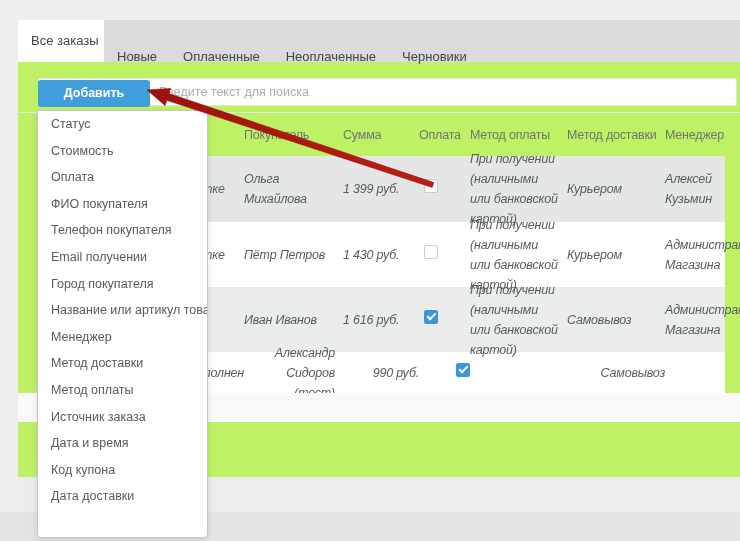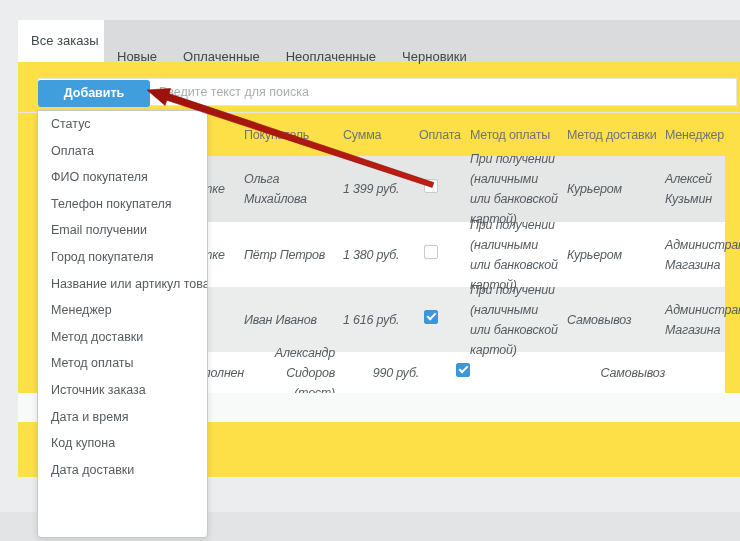--- a/index.html
+++ b/index.html
@@ -2,21 +2,21 @@
 <html><head>
 <meta charset="utf-8">
 <style>
   html,body{margin:0;padding:0;}
   .screen{position:relative;width:740px;height:541px;overflow:hidden;
           background:#ecedee;font-family:"Liberation Sans",sans-serif;
           -webkit-font-smoothing:antialiased;}
   
   .bottom-strip{position:absolute;left:0;top:512px;width:740px;height:29px;background:#e2e4e6;}
   
-  .card{position:absolute;left:18px;top:20px;width:722px;height:457px;background:#fde047;}
+  .card{position:absolute;left:18px;top:20px;width:722px;height:457px;background:#bef264;}
   
   .tabbar{position:absolute;left:0;top:0;width:722px;height:42px;background:#d9dbdc;display:flex;}
   .tab{height:42px;line-height:42px;padding:16px 13px;font-size:13px;color:#40474c;white-space:nowrap;cursor:pointer;}
   .tab.active{background:#fff;width:60px;padding:0 13px;text-align:center;}
   
   .search-input{position:absolute;left:20px;top:58px;width:699px;height:28px;box-sizing:border-box;
     border:1px solid #e1e4e5;background:#fff;padding:0 8px 0 120px;font-size:12.5px;color:#555;
     font-family:"Liberation Sans",sans-serif;outline:none;}
   .search-input::placeholder{color:#a9adb0;opacity:1;}
   .add-filter-btn{position:absolute;left:20px;top:60px;width:112px;height:27px;background:#3f9edb;
@@ -104,21 +104,21 @@
           <div class="col-paid cell"><span class="cb"></span></div>
           <div class="col-pay cell">При получении (наличными или банковской картой)</div>
           <div class="col-del cell">Курьером</div>
           <div class="col-mgr cell">Алексей Кузьмин</div>
         </div>
 
         <div class="trow r2">
           <div class="col-spacer"></div>
           <div class="col-status cell">В обработке</div>
           <div class="col-buyer cell">Пётр Петров</div>
-          <div class="col-sum cell">1 380 руб.</div>
+          <div class="col-sum cell">1 430 руб.</div>
           <div class="col-paid cell"><span class="cb"></span></div>
           <div class="col-pay cell">При получении (наличными или банковской картой)</div>
           <div class="col-del cell">Курьером</div>
           <div class="col-mgr cell">Администратор Магазина</div>
         </div>
 
         <div class="trow r3">
           <div class="col-spacer"></div>
           <div class="col-status cell">Выполнен</div>
           <div class="col-buyer cell">Иван Иванов</div>
@@ -140,20 +140,21 @@
           <div class="col-mgr cell"></div>
         </div>
       </div>
     </div>
 
     <div class="footer-band"></div>
   </div>
 
   <div class="dropdown">
     <div class="dd-item">Статус</div>
+    <div class="dd-item">Стоимость</div>
     <div class="dd-item">Оплата</div>
     <div class="dd-item">ФИО покупателя</div>
     <div class="dd-item">Телефон покупателя</div>
     <div class="dd-item">Email получении</div>
     <div class="dd-item">Город покупателя</div>
     <div class="dd-item">Название или артикул товара</div>
     <div class="dd-item">Менеджер</div>
     <div class="dd-item">Метод доставки</div>
     <div class="dd-item">Метод оплаты</div>
     <div class="dd-item">Источник заказа</div>

